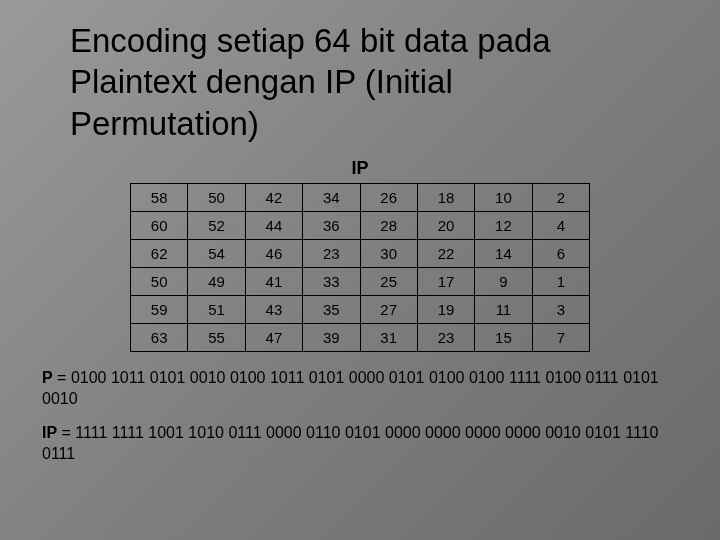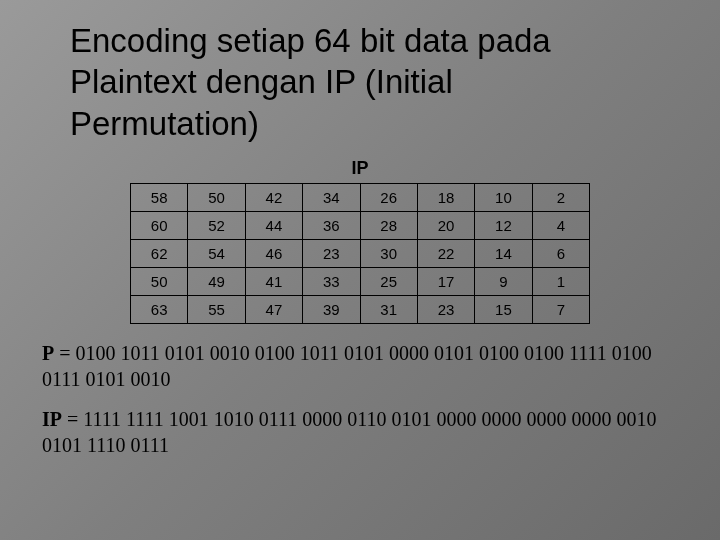--- a/index.html
+++ b/index.html
@@ -35,25 +35,24 @@
   }
   table.ip td{
     border:1px solid #000;
     text-align:center;
     font-size:15px;
     padding:5px 0;
     width:12.5%;
     color:#000;
   }
   .eq{
-    font-size:20px;
+    font-size:16px;
     line-height:1.3;
     margin:0 0 14px 12px;
     max-width:660px;
-    font-family:Liberation Serif, serif;
   }
   .eq strong{font-weight:bold}
 </style>
 </head>
 <body>
 
 <div class="title">Encoding setiap 64 bit data pada Plaintext dengan IP (Initial Permutation)</div>
 
 <div class="table-wrap">
   <div class="tbl-caption">IP</div>
@@ -93,20 +92,30 @@
           <td>50</td>
           <td>49</td>
           <td>41</td>
           <td>33</td>
           <td>25</td>
           <td>17</td>
           <td>9</td>
           <td>1</td>
         </tr>
         <tr>
+          <td>59</td>
+          <td>51</td>
+          <td>43</td>
+          <td>35</td>
+          <td>27</td>
+          <td>19</td>
+          <td>11</td>
+          <td>3</td>
+        </tr>
+        <tr>
           <td>63</td>
           <td>55</td>
           <td>47</td>
           <td>39</td>
           <td>31</td>
           <td>23</td>
           <td>15</td>
           <td>7</td>
         </tr>
       </tbody>

